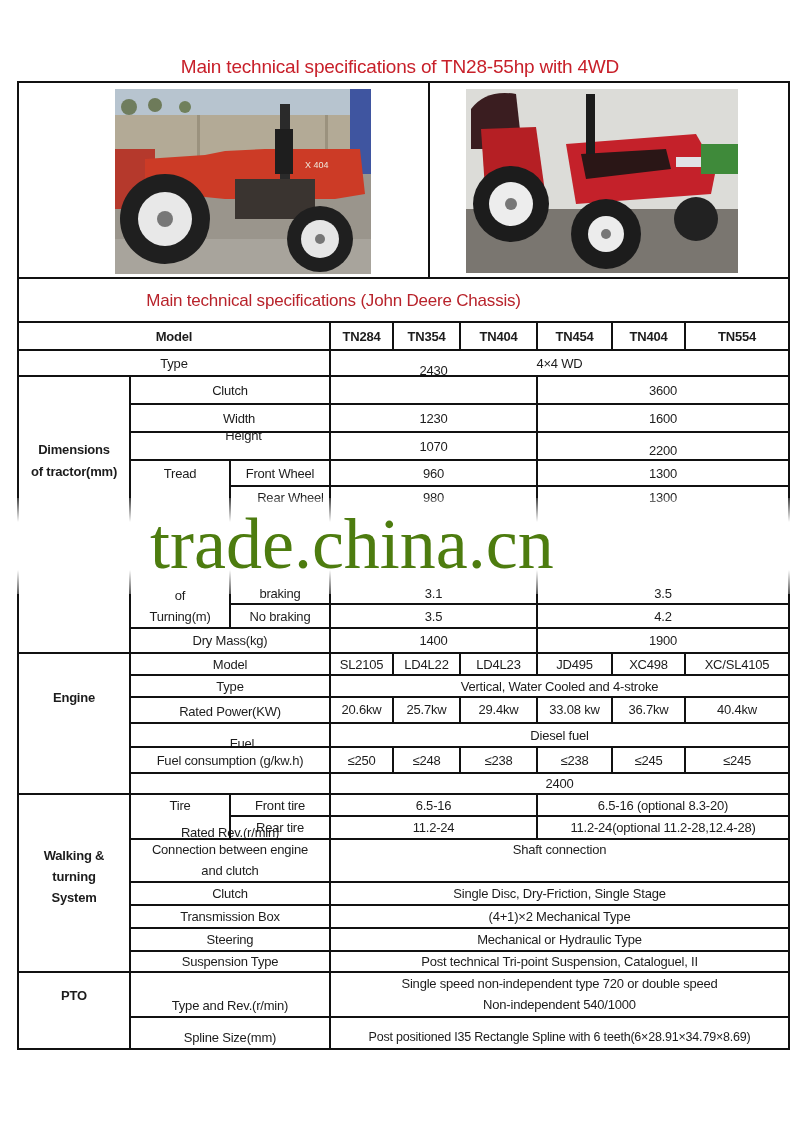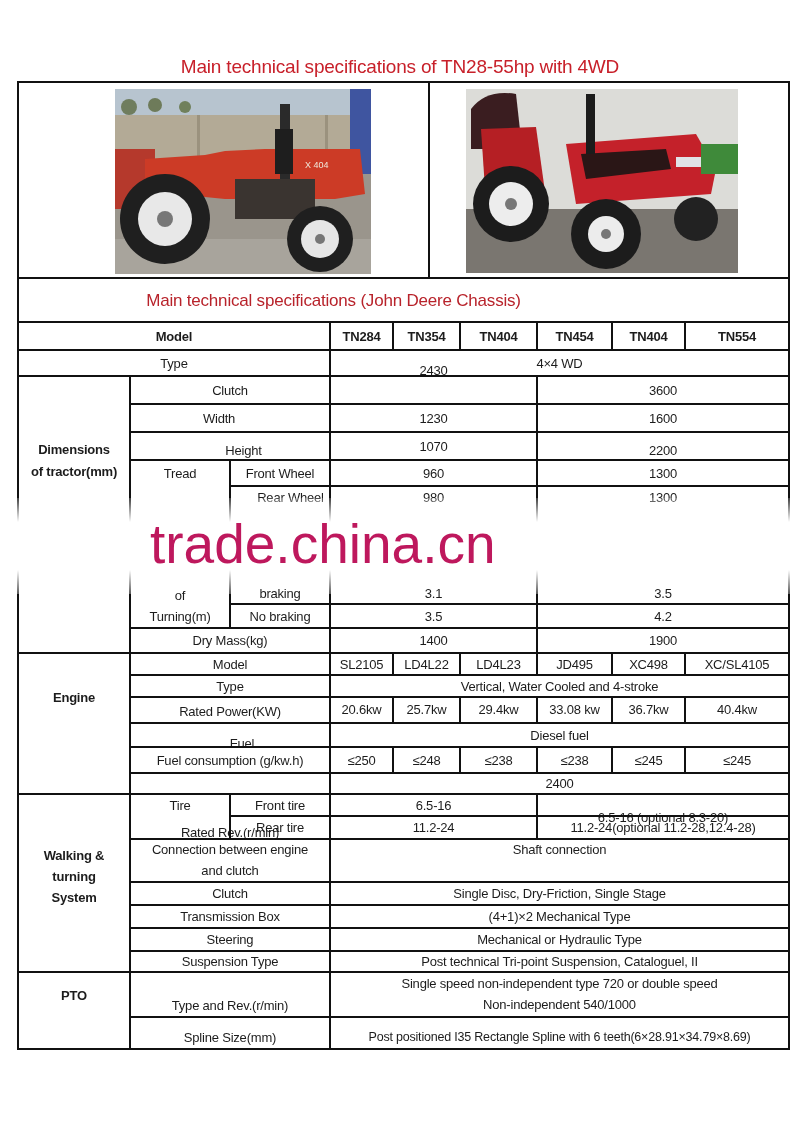--- a/index.html
+++ b/index.html
@@ -18,22 +18,22 @@
     letter-spacing: -0.2px;
   }
   .bold { font-weight: bold; }
   .sub-title { color: #b8232b; font-size: 17px; }
   .photo { position: absolute; overflow: hidden; }
   .watermark {
     position: absolute; left: 0; top: 498px; width: 800px; height: 96px;
     background: linear-gradient(to bottom, rgba(255,255,255,0.2), #ffffff 25%, #ffffff 75%, rgba(255,255,255,0.3));
   }
   .watermark-text {
-    position: absolute; left: 150px; top: 500px; font-size: 55px; color: #be185d;
-    letter-spacing: 0px; font-family: Liberation Sans, sans-serif; line-height: 88px;
+    position: absolute; left: 150px; top: 500px; font-size: 72px; color: #4d7c0f;
+    letter-spacing: 0px; font-family: Liberation Serif, serif; line-height: 88px;
   }
 </style>
 </head>
 <body>
 
 <div class="title">Main technical specifications of TN28-55hp with 4WD</div>
 
 <div class="box" style="left:17px; top:81px; width:773px; height:969px; border:2px solid #111;"></div>
 
 <div class="vl" style="left:428px; top:81px; height:197px;"></div>
@@ -114,26 +114,26 @@
 
 <div class="vl" style="left:536px; top:375px; height:279px;"></div>
 <div class="cell bold" style="left:19px; top:438px; width:110px; height:22px;">Dimensions</div>
 <div class="cell bold" style="left:19px; top:460px; width:110px; height:22px;">of tractor(mm)</div>
 
 <div class="cell" style="left:131px; top:377px; width:198px; height:26px;">Clutch</div>
 <div class="cell" style="left:331px; top:361px; width:205px; height:19px;">2430</div>
 <div class="cell" style="left:538px; top:377px; width:250px; height:26px;">3600</div>
 <div class="hl" style="left:129px; top:403px; width:661px;"></div>
 
-<div class="cell" style="left:120px; top:405px; width:198px; height:26px;">Width</div>
+<div class="cell" style="left:140px; top:405px; width:198px; height:26px;">Width</div>
 <div class="cell" style="left:331px; top:405px; width:205px; height:26px;">1230</div>
 <div class="cell" style="left:538px; top:405px; width:250px; height:26px;">1600</div>
 <div class="hl" style="left:129px; top:431px; width:661px;"></div>
 
-<div class="cell" style="left:131px; top:433px; width:198px; height:35px;padding-left:27px;">Height</div>
+<div class="cell" style="left:131px; top:418px; width:198px; height:35px;padding-left:27px;">Height</div>
 <div class="cell" style="left:331px; top:433px; width:205px; height:26px;">1070</div>
 <div class="cell" style="left:538px; top:433px; width:250px; height:35px;">2200</div>
 <div class="hl" style="left:129px; top:459px; width:661px;"></div>
 
 <div class="vl" style="left:229px; top:459px; height:168px;"></div>
 <div class="cell" style="left:131px; top:462px; width:98px; height:22px;">Tread</div>
 <div class="cell" style="left:231px; top:461px; width:98px; height:24px;">Front Wheel</div>
 <div class="cell" style="left:331px; top:461px; width:205px; height:24px;">960</div>
 <div class="cell" style="left:538px; top:461px; width:250px; height:24px;">1300</div>
 <div class="hl" style="left:229px; top:485px; width:561px;"></div>
@@ -220,21 +220,21 @@
 
 <div class="cell bold" style="left:19px; top:844px; width:110px; height:22px;">Walking &amp;</div>
 <div class="cell bold" style="left:19px; top:865px; width:110px; height:22px;">turning</div>
 <div class="cell bold" style="left:19px; top:886px; width:110px; height:22px;">System</div>
 
 <div class="vl" style="left:229px; top:793px; height:45px;"></div>
 <div class="vl" style="left:536px; top:793px; height:45px;"></div>
 <div class="cell" style="left:131px; top:795px; width:98px; height:20px;">Tire</div>
 <div class="cell" style="left:231px; top:795px; width:98px; height:20px;">Front tire</div>
 <div class="cell" style="left:331px; top:795px; width:205px; height:20px;">6.5-16</div>
-<div class="cell" style="left:538px; top:795px; width:250px; height:20px;margin-top:12px;">6.5-16 (optional 8.3-20)</div>
+<div class="cell" style="left:538px; top:795px; width:250px; height:20px;">6.5-16 (optional 8.3-20)</div>
 <div class="hl" style="left:229px; top:815px; width:561px;"></div>
 <div class="cell" style="left:231px; top:817px; width:98px; height:21px;">Rear tire</div>
 <div class="cell" style="left:331px; top:817px; width:205px; height:21px;">11.2-24</div>
 <div class="cell" style="left:538px; top:817px; width:250px; height:21px;">11.2-24(optional 11.2-28,12.4-28)</div>
 <div class="hl" style="left:129px; top:838px; width:661px;"></div>
 
 <div class="cell" style="left:131px; top:839px; width:198px; height:21px;">Connection between engine</div>
 <div class="cell" style="left:131px; top:860px; width:198px; height:21px;">and clutch</div>
 <div class="cell" style="left:331px; top:839px; width:457px; height:21px;">Shaft connection</div>
 <div class="hl" style="left:129px; top:881px; width:661px;"></div>

